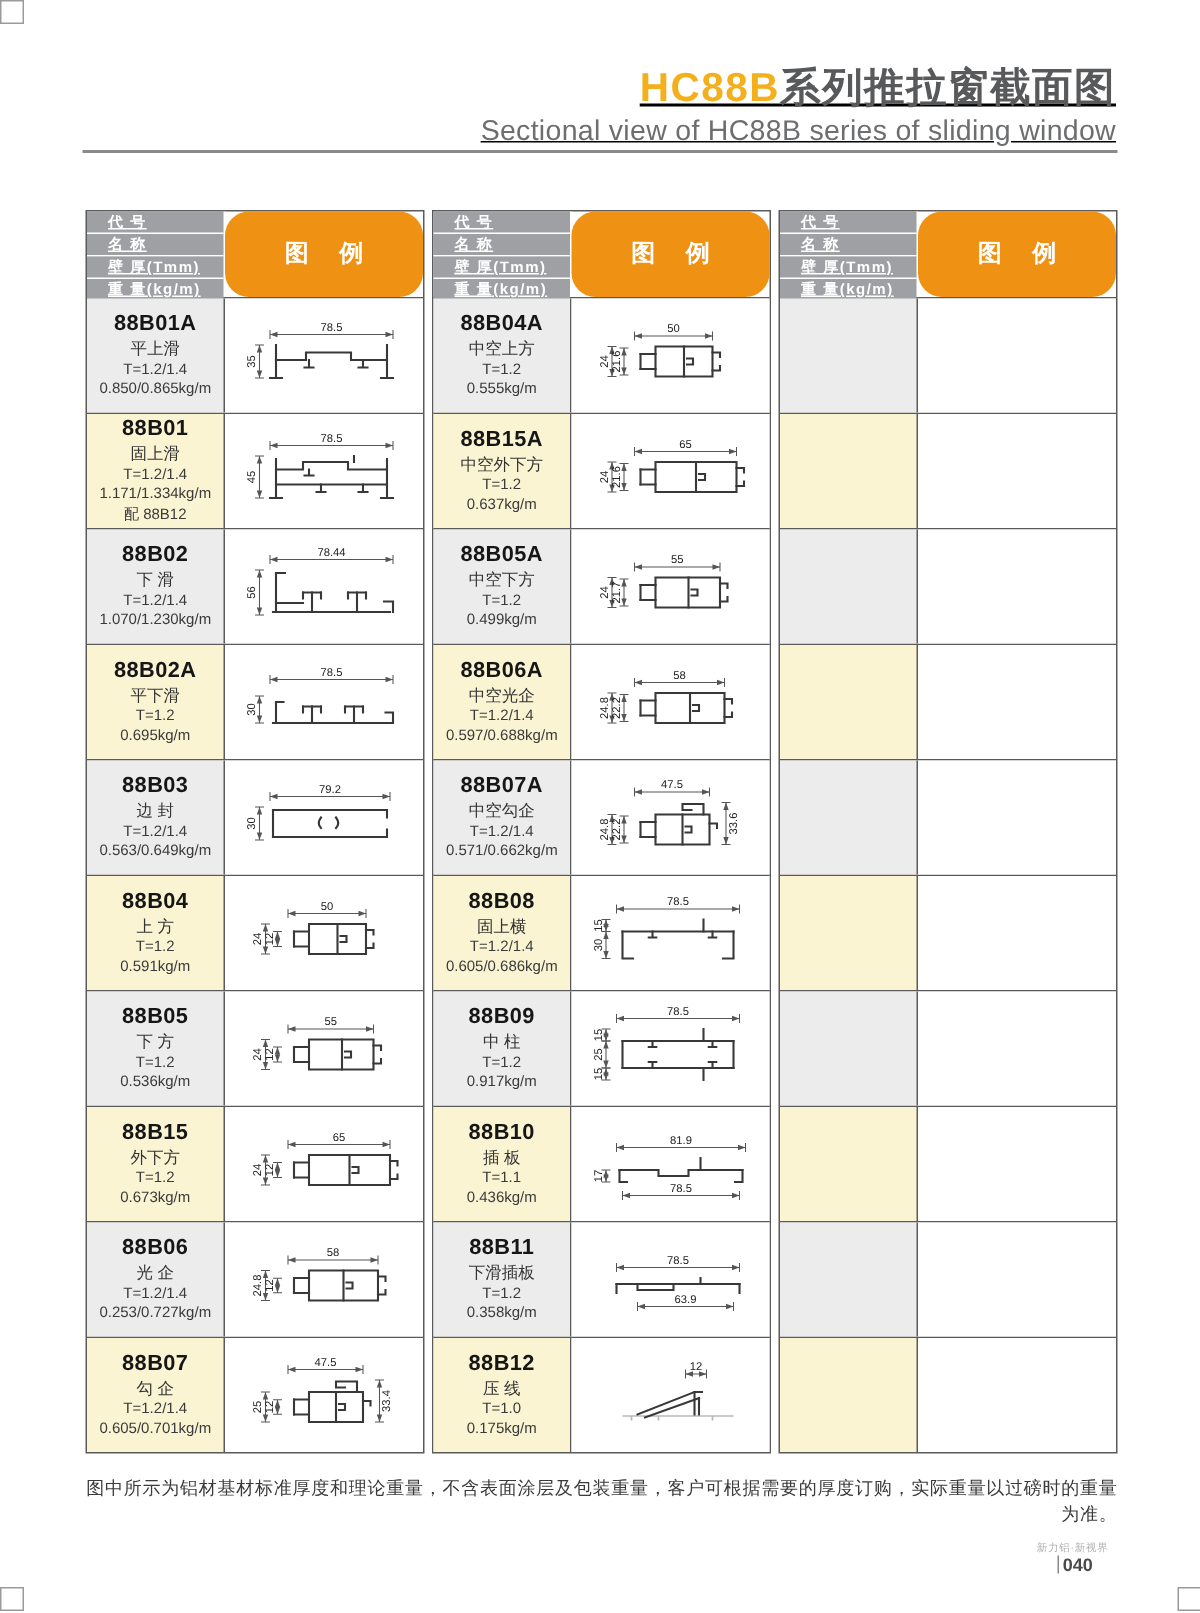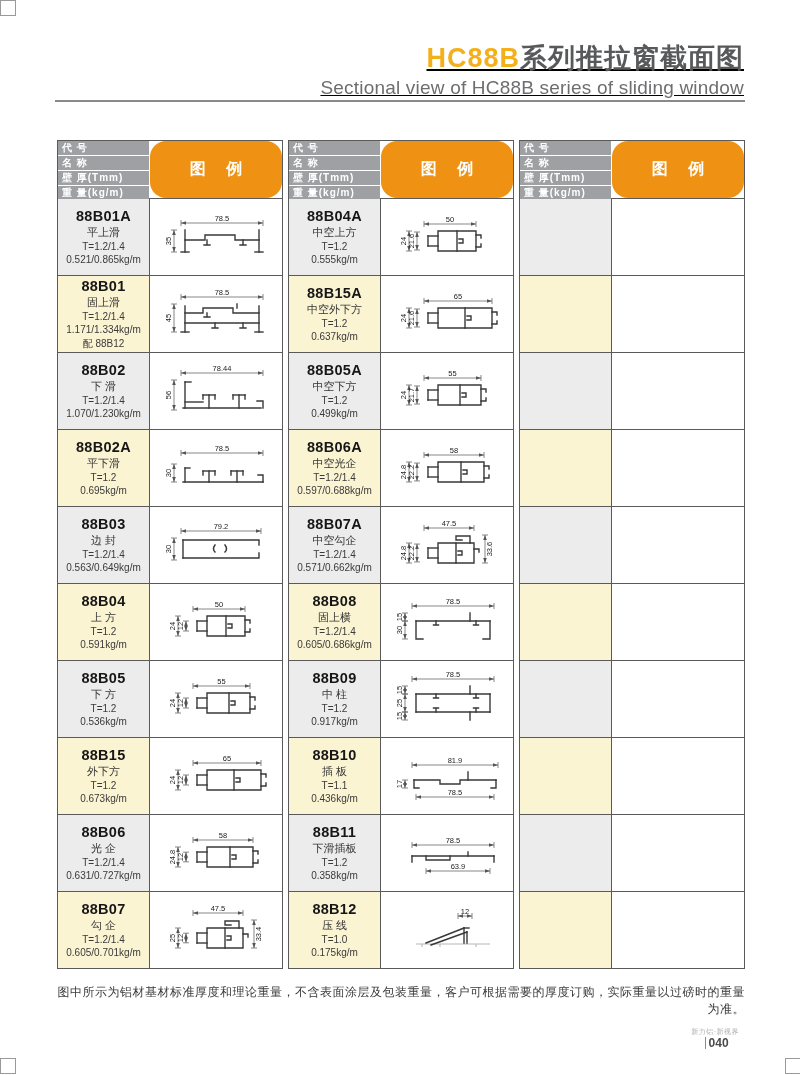--- a/index.html
+++ b/index.html
@@ -19,34 +19,34 @@
   .title{font-size:27px;font-weight:bold;color:var(--title-gray,#58595b);letter-spacing:1px;line-height:1.1;}
   .title .hl{color:var(--title-orange,#f4b01c);}
   .subtitle{font-size:19px;color:#6d6e70;margin-top:3px;letter-spacing:0.2px;}
   .rule{position:absolute;top:100px;left:55px;width:690px;height:2px;background:#8a8a8a;}
 
   .table{position:absolute;left:57px;top:140px;width:688px;display:flex;gap:5px;}
   .group{width:226px;flex:0 0 auto;border:1px solid #5a5a5a;background:#fff;box-sizing:border-box;}
   .ghead{display:flex;height:57px;border-bottom:1px solid #5a5a5a;}
   .hlabels{width:92px;box-sizing:border-box;display:flex;flex-direction:column;border-right:1px solid #fff;}
   .hlabel{flex:1;background:var(--header-gray,#9ea0a3);color:#fff;font-weight:bold;font-size:10px;
-          display:flex;align-items:center;padding-left:4px;border-bottom:1px solid #fff;letter-spacing:1px;white-space:nowrap;}
+          display:flex;align-items:center;padding-left:14px;border-bottom:1px solid #fff;letter-spacing:1px;white-space:nowrap;text-decoration:underline;}
   .hlabel:last-child{border-bottom:none;}
   .hlegend{flex:1;background:var(--accent,#ef9213);color:#fff;font-size:16px;font-weight:bold;
            display:flex;align-items:center;justify-content:center;letter-spacing:8px;padding-left:8px;border-radius:16px;}
   .row{display:flex;height:76px;border-bottom:1px solid #5a5a5a;}
   .row:last-child{border-bottom:none;}
   .lcell{width:92px;box-sizing:border-box;border-right:1px solid #5a5a5a;display:flex;flex-direction:column;
          align-items:center;justify-content:center;text-align:center;gap:1px;padding:2px 1px;}
   .lcell.gray{background:var(--row-gray,#ececec);}
   .lcell.cream{background:var(--row-cream,#fbf4d3);}
   .code{font-size:14.5px;font-weight:bold;color:#161616;letter-spacing:0.3px;}
   .cname{font-size:11px;color:#333;}
   .spec{font-size:10px;color:#3a3a3a;line-height:1.25;}
-  .dcell{flex:1;background:#fff;display:flex;align-items:center;justify-content:center;overflow:hidden;}
+  .dcell{flex:1;background:#fff;display:flex;align-items:center;overflow:hidden;}
 
   svg .pp{stroke:#383838;stroke-width:1.4;fill:none;stroke-linecap:square;}
   svg .pl{stroke:#b8b8b8;stroke-width:1.1;fill:none;}
   svg .dl{stroke:#555;stroke-width:0.7;fill:none;}
   svg .da{fill:#555;stroke:none;}
   svg .dt{font-size:7.5px;fill:#222;font-family:"Liberation Sans","DejaVu Sans",sans-serif;}
 
   .note{position:absolute;top:984px;left:57px;width:688px;text-align:right;
         font-size:12px;color:#3a3a3a;letter-spacing:0.5px;}
   .pagefoot{position:absolute;top:1027px;right:58px;display:flex;align-items:center;flex-direction:column;}
@@ -76,21 +76,21 @@
             <div class="hlabel">壁 厚(Tmm)</div>
             <div class="hlabel">重 量(kg/m)</div>
           </div>
           <div class="hlegend">图 例</div>
         </div>
         <div class="row">
           <div class="lcell gray">
             <div class="code">88B01A</div>
             <div class="cname">平上滑</div>
             <div class="spec">T=1.2/1.4</div>
-            <div class="spec">0.521/0.865kg/m</div>
+            <div class="spec">0.850/0.865kg/m</div>
           </div>
           <div class="dcell">
             <svg width="131" height="73" viewBox="0 0 131 73">
               <g class="pl" transform="translate(30,29)"></g>
               <g class="pp" transform="translate(30,29)">
                 <path d="M4,0 V22"></path>
                 <path d="M0,22 H8"></path>
                 <path d="M78,0 V22"></path>
                 <path d="M74,22 H82"></path>
                 <path d="M4,10 h20 v-5 h30 v5 h24"></path>
@@ -363,21 +363,21 @@
               <path class="da" d="M35,45 l-1.8,-5 h3.6 z"></path>
               <text class="dt" x="32" y="40" text-anchor="middle" transform="rotate(-90 32 40)">12</text>
             </svg>
           </div>
         </div>
         <div class="row">
           <div class="lcell gray">
             <div class="code">88B06</div>
             <div class="cname">光 企</div>
             <div class="spec">T=1.2/1.4</div>
-            <div class="spec">0.631/0.727kg/m</div>
+            <div class="spec">0.253/0.727kg/m</div>
           </div>
           <div class="dcell">
             <svg width="131" height="73" viewBox="0 0 131 73">
               <g class="pl" transform="translate(42,30)"></g>
               <g class="pp" transform="translate(42,30)">
                 <path d="M14,0 H60 V20 H14 Z"></path>
                 <path d="M14,5 h-10"></path>
                 <path d="M4,5 v10"></path>
                 <path d="M4,15 h10"></path>
                 <path d="M37,0 V20"></path>

